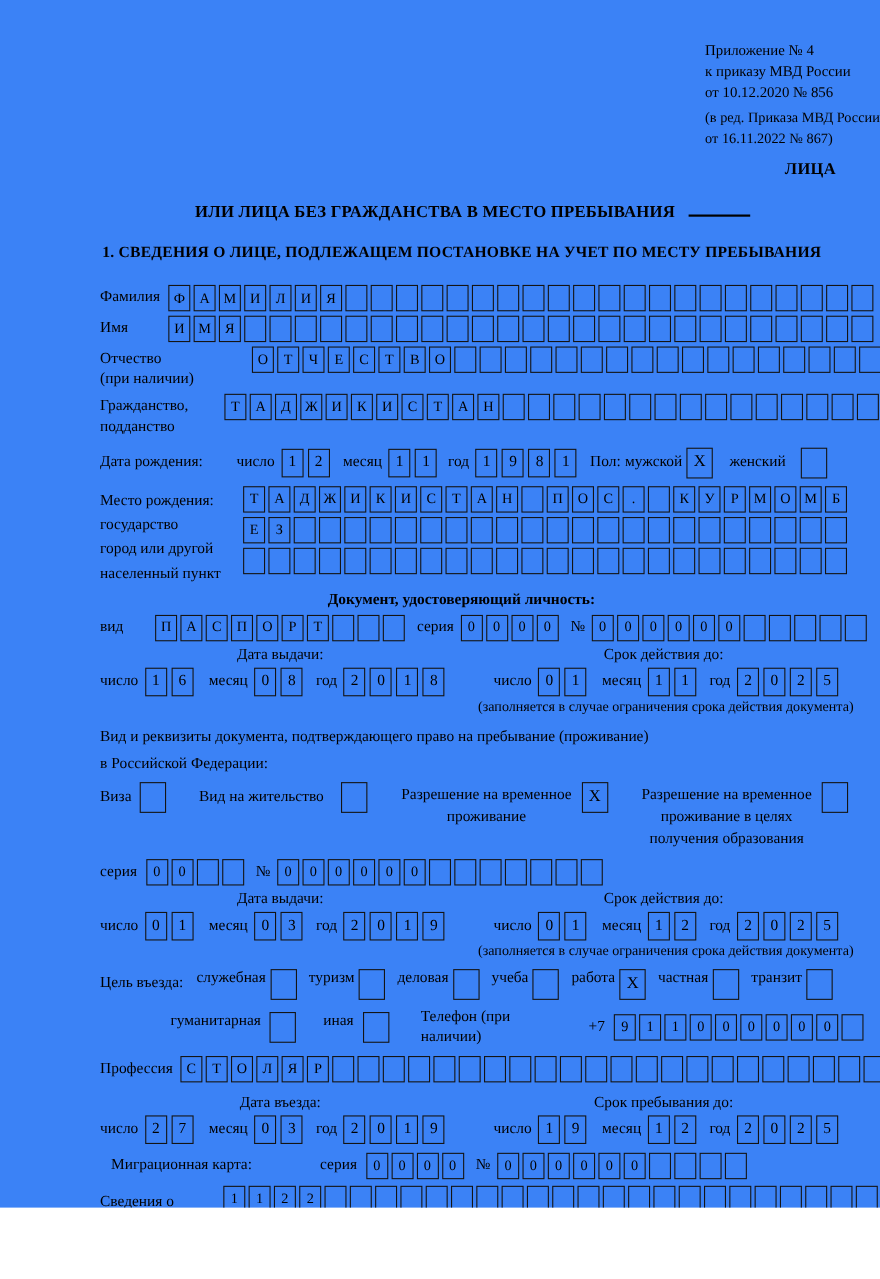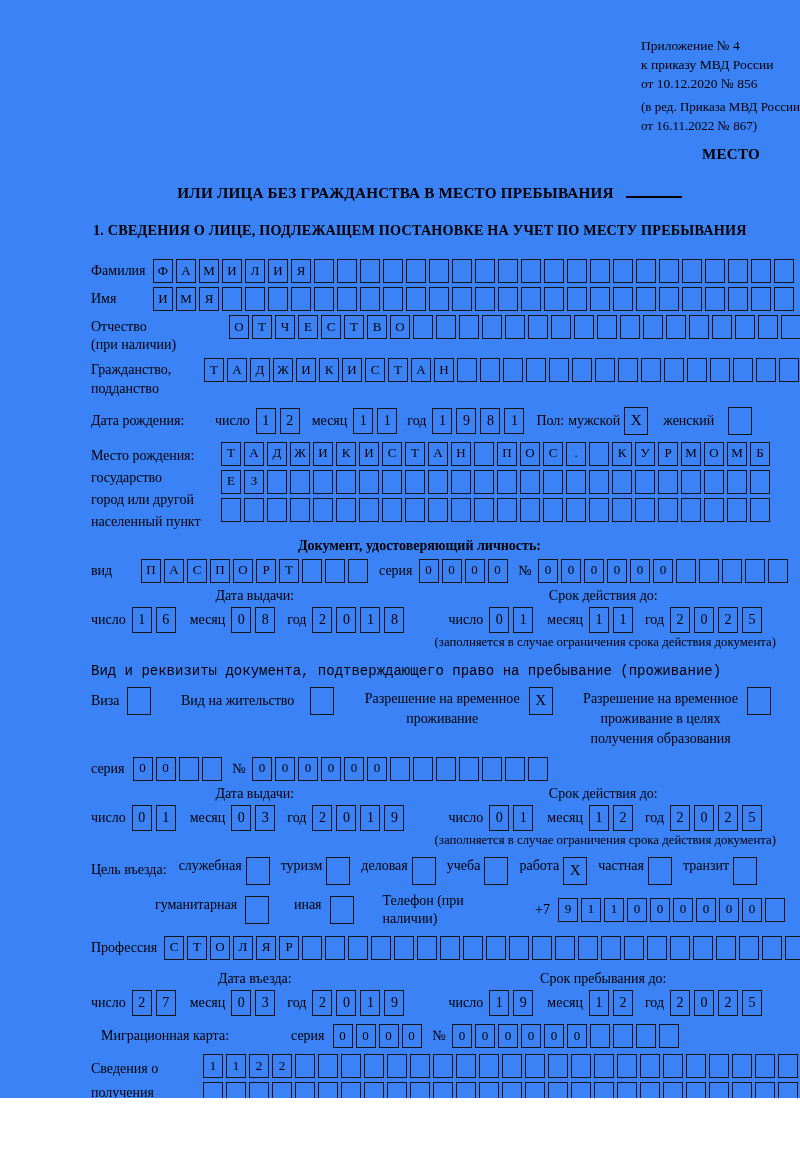--- a/index.html
+++ b/index.html
@@ -43,21 +43,21 @@
   .mt6 { margin-top: 6px; }
   
   .dates { display: flex; margin-top: 2px; }
   .date-col.left { width: 47%; }
   .date-col.right { flex: 1; }
   .date-caption { text-align: center; margin-bottom: 2px; }
   .date-line { display: flex; align-items: center; }
   .date-line .dl { padding-right: 6px; flex: none; }
   .note-right { text-align: right; font-size: 12.8px; padding-right: 12px; margin-top: 1px; }
   .doc-header { text-align: center; font-weight: bold; font-size: 14px; margin: 4px 40px 4px 0; }
-  .intro { margin-top: 8px; line-height: 24px; font-family: Liberation Mono, monospace; }
+  .intro { margin-top: 8px; line-height: 24px; }
   
   .opts { display: flex; justify-content: space-between; align-items: flex-start; width: 98%; margin-top: 4px; margin-bottom: 8px; gap: 20px; }
   .opt { display: flex; align-items: flex-start; }
   .opt .opt-single { padding-top: 5px; padding-right: 7px; }
   .opt-text { text-align: center; line-height: 20px; padding-right: 9px; padding-top: 2px; }
   
   .purpose-row { display: flex; align-items: center; justify-content: space-between; width: 96%; margin-top: 8px; }
   .purpose-row .plabel { padding-right: 4px; }
   .purpose2 { display: flex; align-items: center; margin-top: 7px; padding-left: 64px; }
   .purpose2 .plabel { padding-right: 8px; }
@@ -76,21 +76,21 @@
 
   <div class="appendix">
     <div>Приложение № 4</div>
     <div>к приказу МВД России</div>
     <div>от 10.12.2020 № 856</div>
     <div class="apx-gap"></div>
     <div class="apx-note">(в ред. Приказа МВД России</div>
     <div class="apx-note">от 16.11.2022 № 867)</div>
   </div>
 
-  <div class="forma">МЕСТО</div>
+  <div class="forma">ЛИЦА</div>
 
   <div class="title">
     <div><span>ИЛИ ЛИЦА БЕЗ ГРАЖДАНСТВА В МЕСТО ПРЕБЫВАНИЯ</span><span class="title-underline"></span></div>
   </div>
 
   <div class="section-title" style="margin-bottom:20px;">1. СВЕДЕНИЯ О ЛИЦЕ, ПОДЛЕЖАЩЕМ ПОСТАНОВКЕ НА УЧЕТ ПО МЕСТУ ПРЕБЫВАНИЯ</div>
 
   <div class="frow">
     <span class="flabel w-surname">Фамилия</span>
     <span class="boxes">
@@ -431,20 +431,21 @@
             <span>2</span>
             <span>5</span>
           </span>
       </div>
     </div>
   </div>
   <div class="note-right">(заполняется в случае ограничения срока действия документа)</div>
 
   <div class="intro">
     <div>Вид и реквизиты документа, подтверждающего право на пребывание (проживание)</div>
+    <div>в Российской Федерации:</div>
   </div>
 
   <div class="opts">
     <div class="opt">
       <span class="opt-single">Виза</span>
       <span class="boxes check">
           <span></span>
         </span>
     </div>
     <div class="opt">

